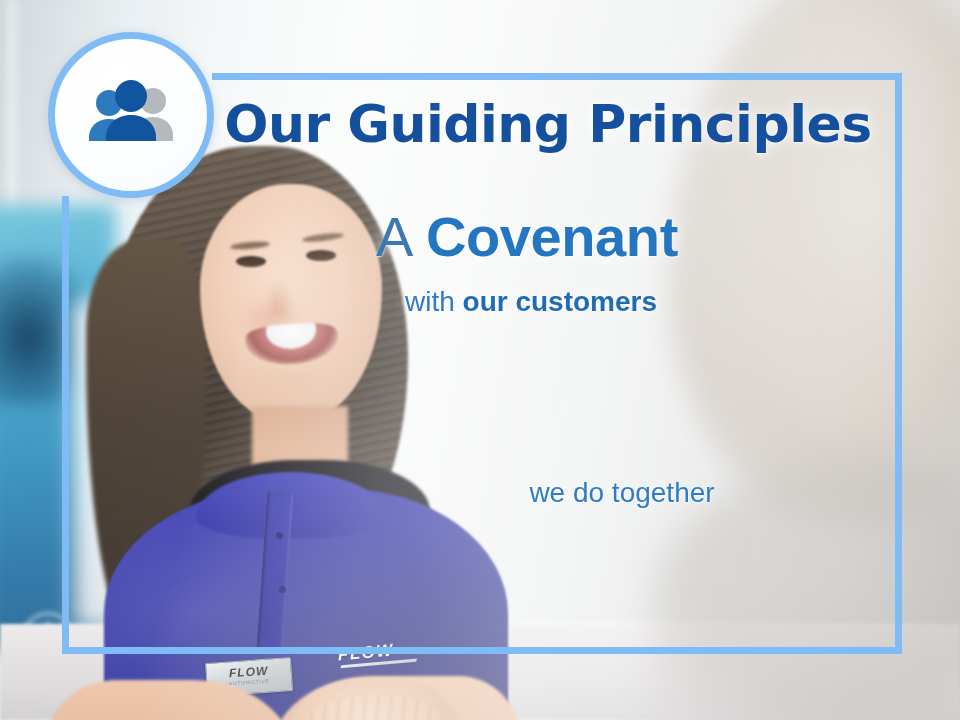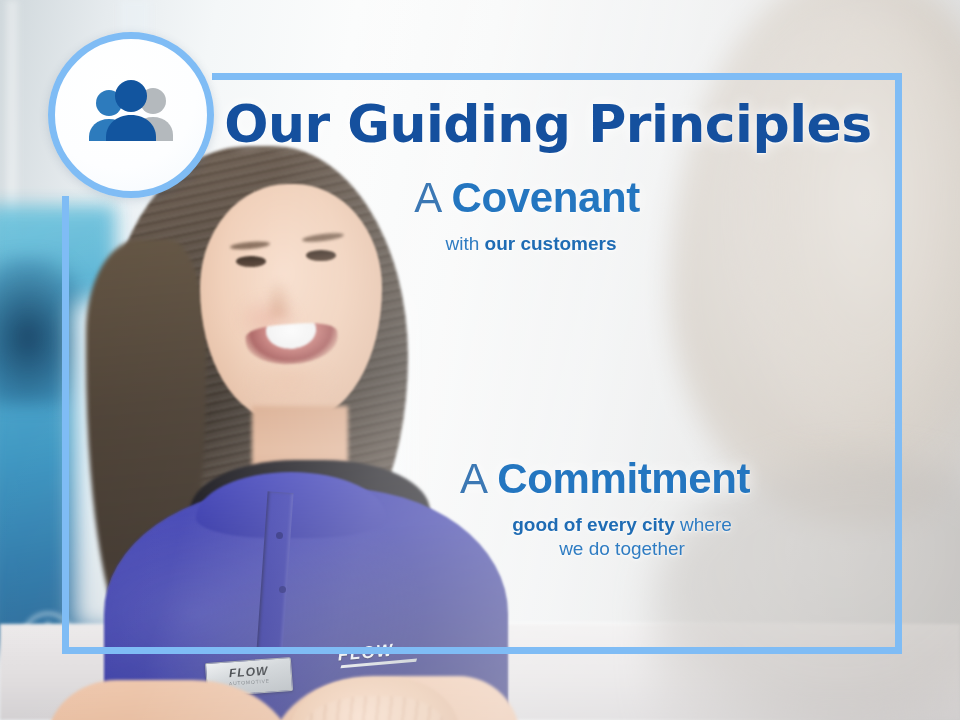--- a/index.html
+++ b/index.html
@@ -295,28 +295,29 @@
     text-shadow:0 1px 2px rgba(255,255,255,.85), 0 0 14px rgba(255,255,255,.9);
     white-space:nowrap;
   }
 
   .principle{position:absolute;width:100%;}
   .p1{top:103px;}
   .p2{top:222px;}
   .p3{top:384px;}
 
   .p-head{
-    font-size:42px;line-height:1.04;white-space:nowrap;
+    font-size:56px;line-height:1.04;white-space:nowrap;
     text-shadow:0 1px 2px rgba(255,255,255,.8), 0 0 16px rgba(255,255,255,.9);
+    margin-top:32px;
   }
   .p-head .art{font-weight:normal;color:#3c78b4;letter-spacing:0;}
   .p-head .word{font-weight:bold;color:#2476c0;letter-spacing:-.4px;}
 
   .p-sub{
-    font-size:19px;line-height:1.30;color:#2f7cc2;margin-top:12px;
+    font-size:28px;line-height:1.30;color:#2f7cc2;margin-top:18px;
     text-shadow:0 1px 2px rgba(255,255,255,.85), 0 0 12px rgba(255,255,255,.9);
   }
   .p-sub b{font-weight:bold;color:#1f6cb4;}
 
   .p1 .p-head{text-align:center;padding-right:60px;}
   .p1 .p-sub {text-align:center;padding-right:52px;}
   .p2 .p-head{text-align:center;padding-left:22px;}
   .p2 .p-sub {text-align:center;padding-left:36px;}
   .p3 .p-head{text-align:center;padding-left:96px;}
   .p3 .p-sub {text-align:center;padding-left:130px;}
@@ -418,28 +419,21 @@
         </div>
       </div>
     </div>
 
     <div class="principle p2">
       <div class="p-sub">
       </div>
     </div>
 
     <div class="principle p3">
-      <div class="p-head">
-        <span class="art">A</span>
-        <span class="word">Commitment</span>
-      </div>
       <div class="p-sub">
-        <div>
-          <b>good of every city</b><span> where</span>
-        </div>
         <div>
           <span>we do together</span>
         </div>
       </div>
     </div>
 
   </div>
 </div>
 
 </body></html>

